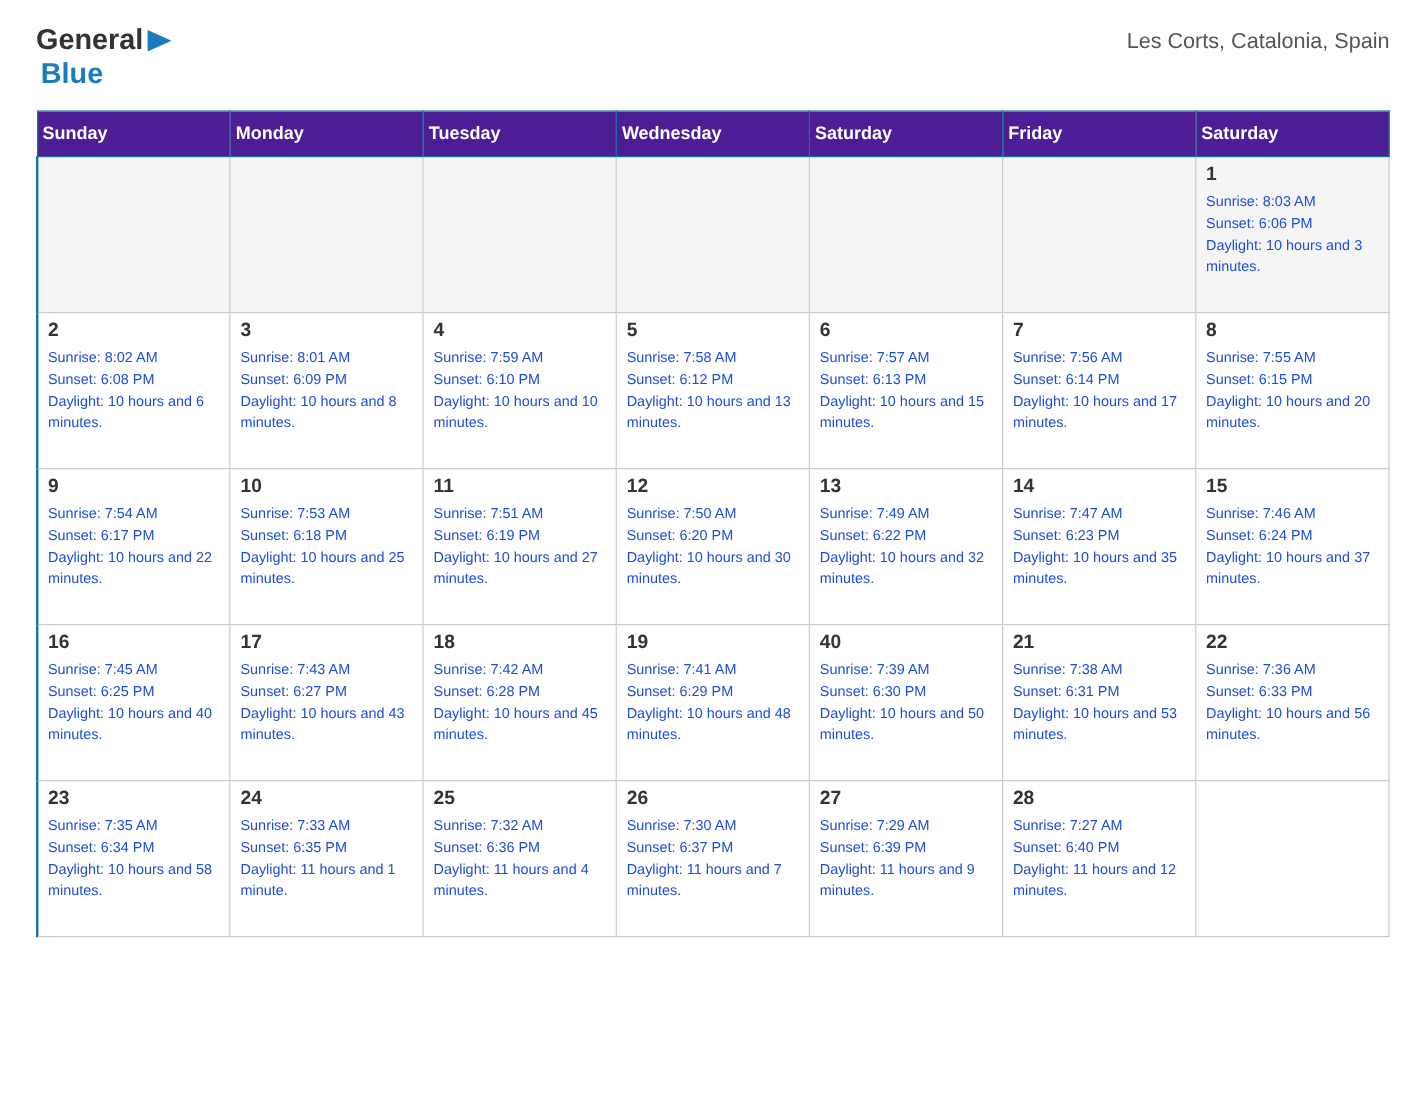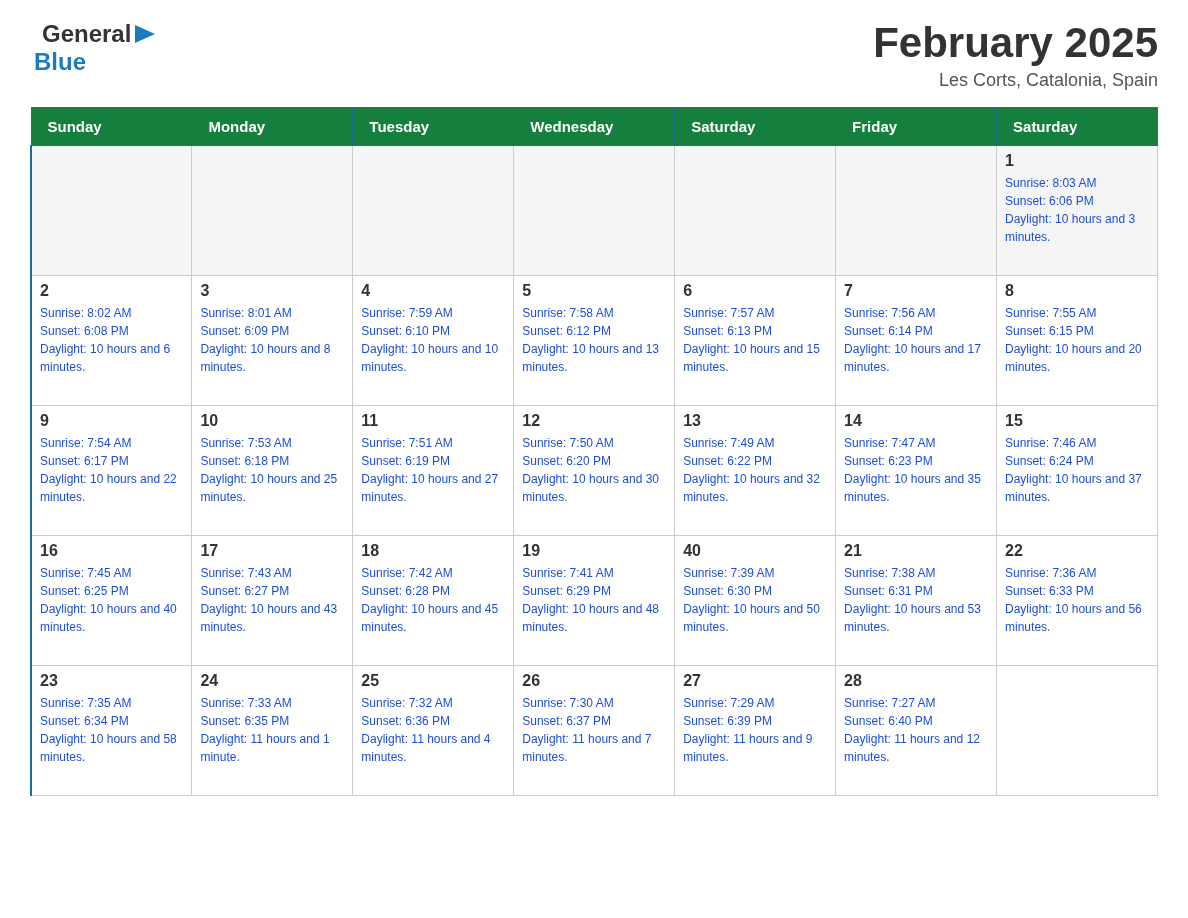--- a/index.html
+++ b/index.html
@@ -37,25 +37,25 @@
       font-size: 18px;
       color: #555;
       margin-top: 4px;
     }
     table {
       width: 100%;
       border-collapse: collapse;
       table-layout: fixed;
     }
     thead th {
-      background-color: #15803d;
+      background-color: #4c1d95;
       color: #fff;
       font-size: 15px;
       font-weight: bold;
-      padding: 10px 16px;
+      padding: 10px 4px;
       text-align: left;
       border: 1px solid #1a6fa0;
     }
     tbody td {
       vertical-align: top;
       border: 1px solid #ccc;
       padding: 6px 8px;
       height: 130px;
       font-size: 12px;
       color: #333;
@@ -81,31 +81,30 @@
     tbody td.week-start {
       border-left: 2px solid #1a6fa0;
     }
   </style>
 </head>
 <body>
 
 <div class="header">
   <div class="logo-wrapper">
     <div class="logo-line1">
-      <span style="font-size:24px;font-weight:bold;color:#333;margin-left:12px;">General</span>
+      <span style="font-size:24px;font-weight:bold;color:#333;">General</span>
       <svg width="28" height="22" viewBox="0 0 28 22">
         <polygon points="4,2 24,11 4,20" fill="#1a7bbf"></polygon>
       </svg>
     </div>
     <div>
       <span style="font-size:24px;font-weight:bold;color:#1a7bbf;margin-left:4px;">Blue</span>
     </div>
   </div>
   <div class="title-section">
-    <div class="calendar-title">February 2025</div>
     <div class="calendar-subtitle">Les Corts, Catalonia, Spain</div>
   </div>
 </div>
 
 <table>
   <thead>
     <tr>
       <th>Sunday</th>
       <th>Monday</th>
       <th>Tuesday</th>

